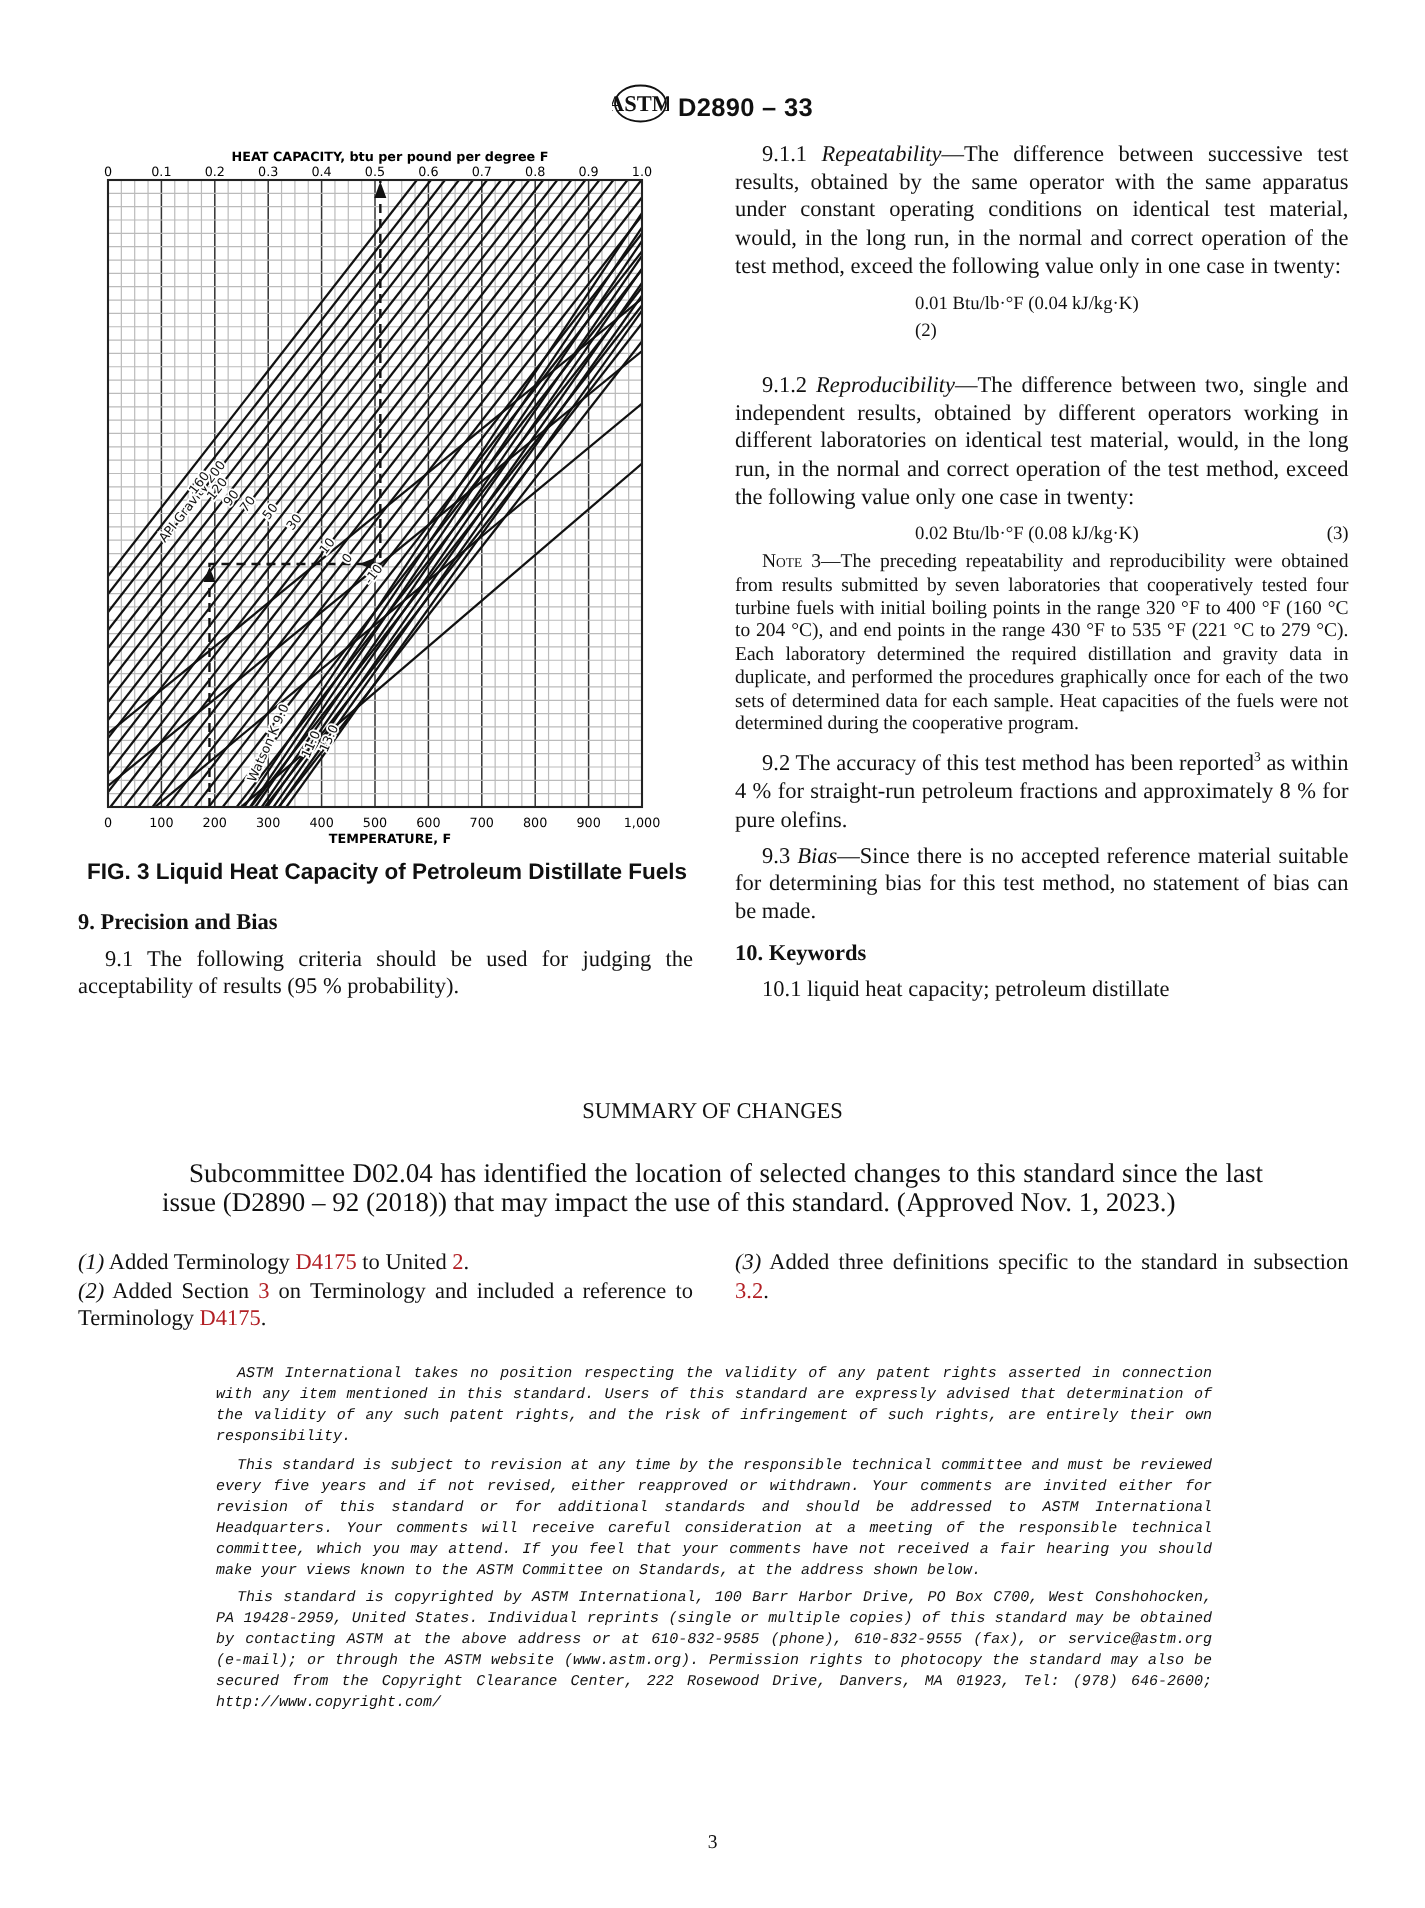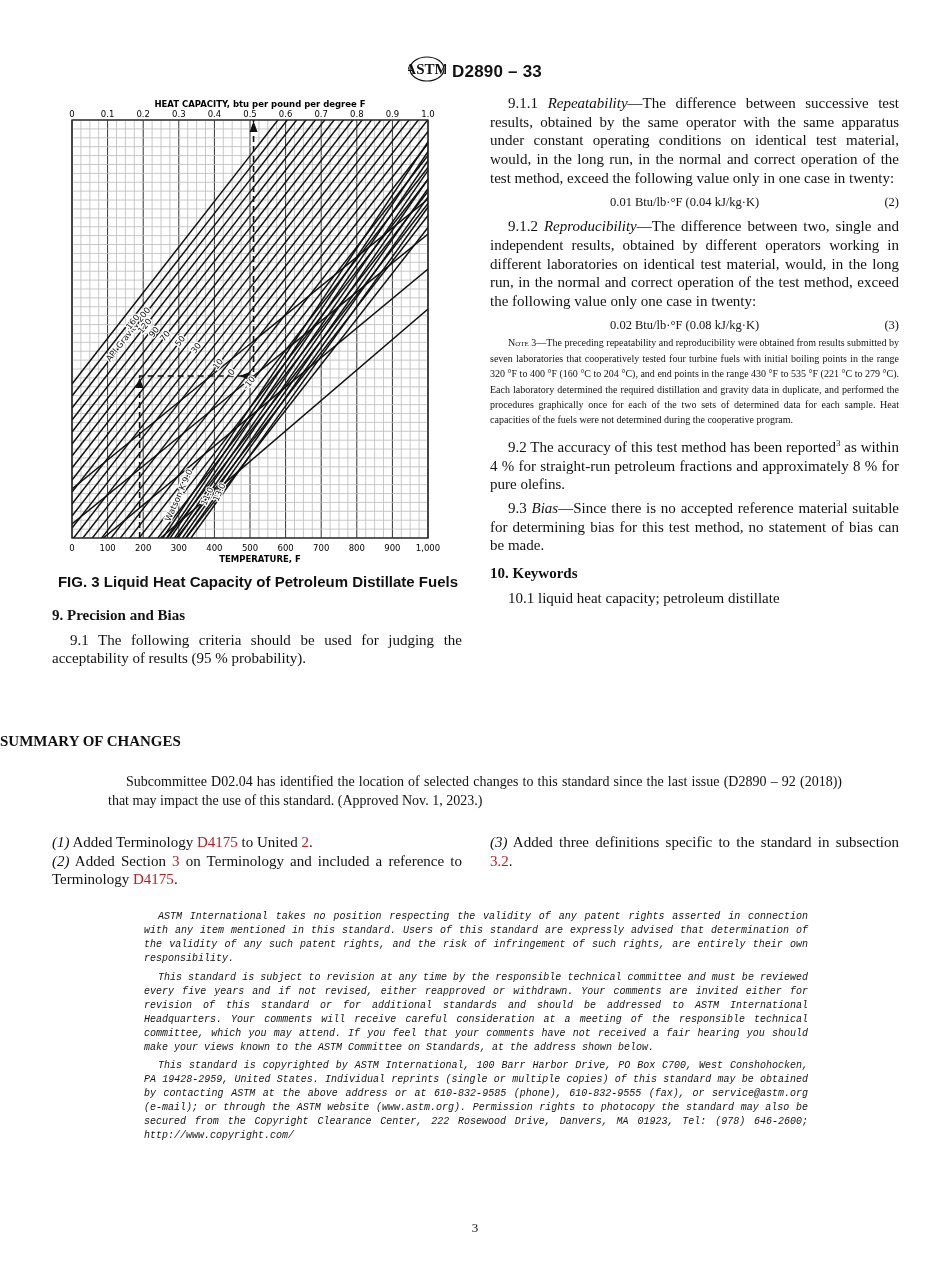--- a/index.html
+++ b/index.html
@@ -9,25 +9,25 @@
   .hdr .logo { width: 38px; height: 26px; }
   .hdr .code { font-family: "Liberation Sans", sans-serif; font-weight: bold; font-size: 17px; letter-spacing: 0.2px; }
   .chart { left: 52px; top: 94px; width: 400px; height: 480px; }
   .chart svg text { font-family: "DejaVu Sans", sans-serif; }
   .figcap { left: 52px; top: 573px; width: 412px; text-align: center; font-family: "Liberation Sans", sans-serif; font-weight: bold; font-size: 15px; }
   .col { font-size: 15px; line-height: 18.7px; text-align: justify; }
   .col p { margin: 0; }
   .ind { text-indent: 18px; }
   .h2 { font-weight: bold; font-size: 15px; }
   .eq { display: flex; justify-content: space-between; font-size: 12.5px; padding-left: 120px; }
-  .note { font-size: 10px; line-height: 15.4px; text-align: justify; }
+  .note { font-size: 13px; line-height: 15.4px; text-align: justify; }
   .sc { font-variant: small-caps; }
   .red { color: #b21f24; }
-  .summary-title { top: 733px; left: 0; width: 950px; text-align: left; font-weight: bold; font-size: 15px; }
-  .summary-intro { left: 108px; top: 773px; width: 734px; font-size: 14px; line-height: 18.7px; text-align: justify; }
+  .summary-title { top: 733px; left: 0; width: 950px; text-align: center; font-weight: normal; font-size: 15px; }
+  .summary-intro { left: 108px; top: 773px; width: 734px; font-size: 18px; line-height: 18.7px; text-align: justify; }
   .fine { left: 144px; width: 664px; font-family: Liberation Mono, monospace; font-style: italic; font-size: 10px; line-height: 13.9px; text-align: justify; }
   .pageno { top: 1220px; left: 0; width: 950px; text-align: center; font-size: 13px; }
 </style>
 </head>
 <body>
 
 <div class="abs hdr">
   <svg class="logo" viewBox="0 0 38 26">
     <ellipse cx="19" cy="13" rx="17" ry="12" fill="none" stroke="#111" stroke-width="1.2"></ellipse>
     <text x="19" y="18" text-anchor="middle" font-family="Liberation Serif, serif" font-size="15" font-weight="bold" fill="#111">ASTM</text>
@@ -223,21 +223,21 @@
 </div>
 <div class="abs figcap">FIG. 3  Liquid Heat Capacity of Petroleum Distillate Fuels</div>
 
 <div class="abs col" style="left:52px; top:606px; width:410px;">
   <p class="h2" style="margin-bottom:6px;">9.  Precision and Bias</p>
   <p class="ind">9.1 The following criteria should be used for judging the acceptability of results (95 % probability).</p>
 </div>
 
 <div class="abs col" style="left:490px; top:94px; width:409px;">
   <p class="ind"><span>9.1.1 </span><i>Repeatability</i><span>—The difference between successive test results, obtained by the same operator with the same apparatus under constant operating conditions on identical test material, would, in the long run, in the normal and correct operation of the test method, exceed the following value only in one case in twenty:</span></p>
-  <div class="eq" style="margin:5px 0 6px;">
+  <div class="eq" style="margin:5px 0 18px;flex-direction:column;">
       <span>0.01 Btu/lb·°F (0.04 kJ/kg·K)</span>
       <span>(2)</span>
     </div>
   <p class="ind"><span>9.1.2 </span><i>Reproducibility</i><span>—The difference between two, single and independent results, obtained by different operators working in different laboratories on identical test material, would, in the long run, in the normal and correct operation of the test method, exceed the following value only one case in twenty:</span></p>
   <div class="eq" style="margin:5px 0 1px;">
       <span>0.02 Btu/lb·°F (0.08 kJ/kg·K)</span>
       <span>(3)</span>
     </div>
   <p class="note ind"><span class="sc">Note 3</span><span>—The preceding repeatability and reproducibility were obtained from results submitted by seven laboratories that cooperatively tested four turbine fuels with initial boiling points in the range 320 °F to 400 °F (160 °C to 204 °C), and end points in the range 430 °F to 535 °F (221 °C to 279 °C). Each laboratory determined the required distillation and gravity data in duplicate, and performed the procedures graphically once for each of the two sets of determined data for each sample. Heat capacities of the fuels were not determined during the cooperative program.</span></p>
   <p class="ind" style="margin-top:6px;"><span>9.2 The accuracy of this test method has been reported</span><sup style="font-size:9px;">3</sup><span> as within 4 % for straight-run petroleum fractions and approximately 8 % for pure olefins.</span></p>

